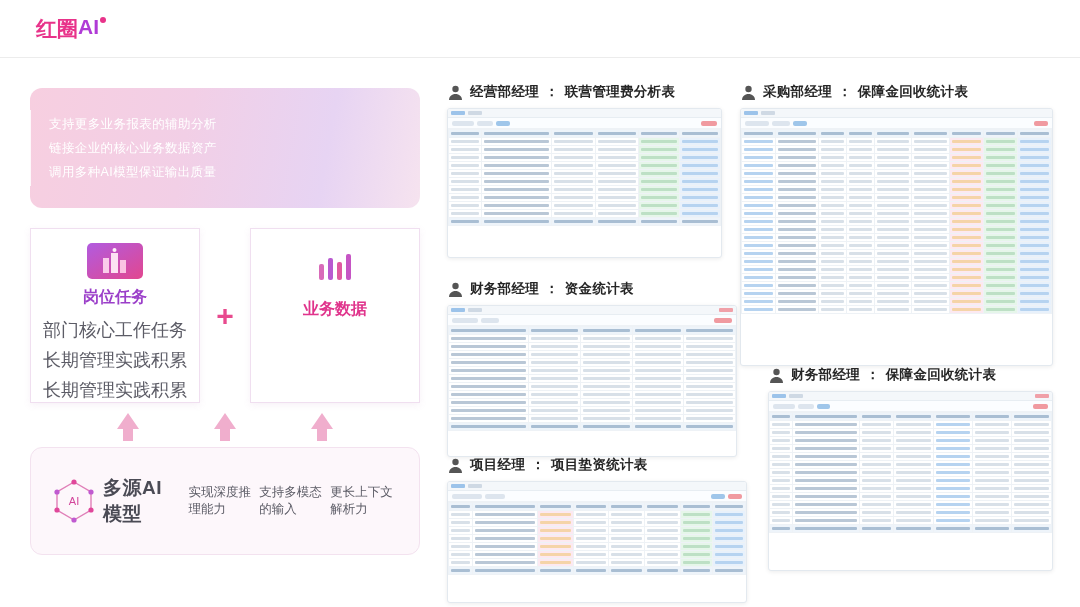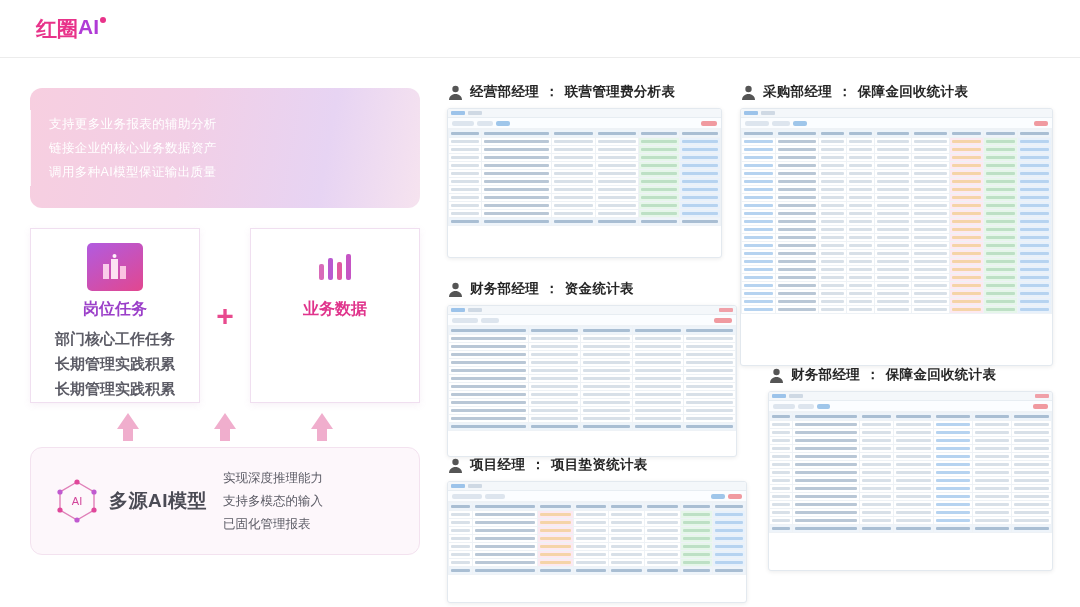--- a/index.html
+++ b/index.html
@@ -94,21 +94,21 @@
     width: 56px; height: 48px;
     border-radius: 5px;
     display: flex; align-items: center; justify-content: center;
     margin-bottom: 8px;
   }
   .thumb-a { background: linear-gradient(150deg,#b15be0,#e2478f); }
   .card-title { font-size: 16px; font-weight: bold; margin-bottom: 10px; }
   .card-title.purple { color: #9b3fc9; }
   .card-title.pink { color: #e0348c; }
   .card-lines { display: flex; flex-direction: column; gap: 6px; align-items: center; }
-  .card-line { font-size: 15px; color: #5c5c66; font-weight: bold; }
+  .card-line { font-size: 18px; color: #5c5c66; }
 
   .plus-wrap {
     width: 50px;
     display: flex; align-items: center; justify-content: center;
   }
   .plus {
     font-size: 30px; color: #e84a8e; font-weight: bold; line-height: 1;
   }
 
   .arrows-row {
@@ -140,21 +140,21 @@
     padding: 0 18px;
   }
   .model-icon {
     width: 56px; height: 56px;
     display: flex; align-items: center; justify-content: center;
   }
   .model-name {
     font-size: 19px; color: #4b4b55; font-weight: bold;
     margin-left: 4px; margin-right: 16px; letter-spacing: 0.5px;
   }
-  .model-lines { display: flex; flex-direction: column; gap: 6px; }
+  .model-lines { display: flex; }
   .model-line { font-size: 12.5px; color: #5c5c66; }
 
   
   .panel { position: absolute; }
   .panel-head {
     display: flex; align-items: center; gap: 6px;
     margin-bottom: 7px;
   }
   .person-icon { width: 17px; height: 17px; flex: none; }
   .panel-title {
@@ -280,21 +280,21 @@
           <circle cx="25" cy="44" r="2.6" fill="#c05ad0"></circle>
           <circle cx="8" cy="34" r="2.6" fill="#e0479a"></circle>
           <circle cx="8" cy="16" r="2.6" fill="#c05ad0"></circle>
           <text x="25" y="29" font-size="11" fill="#d2449a" text-anchor="middle" font-family="Liberation Sans, sans-serif">AI</text>
         </svg>
       </div>
       <div class="model-name">多源AI模型</div>
       <div class="model-lines">
         <div class="model-line">实现深度推理能力</div>
         <div class="model-line">支持多模态的输入</div>
-        <div class="model-line">已固化管理报表</div>
+        <div class="model-line">更长上下文解析力</div>
       </div>
     </div>
   </div>
 
   <div class="panel" style="left:447px; top:25px; width:275px;">
     <div class="panel-head">
       <span class="person-icon">
         <svg width="17" height="17" viewBox="0 0 17 17">
             <circle cx="8.5" cy="5" r="3.2" fill="#555"></circle>
             <path d="M2 16c0-3.6 2.9-6 6.5-6s6.5 2.4 6.5 6z" fill="#555"></path>

